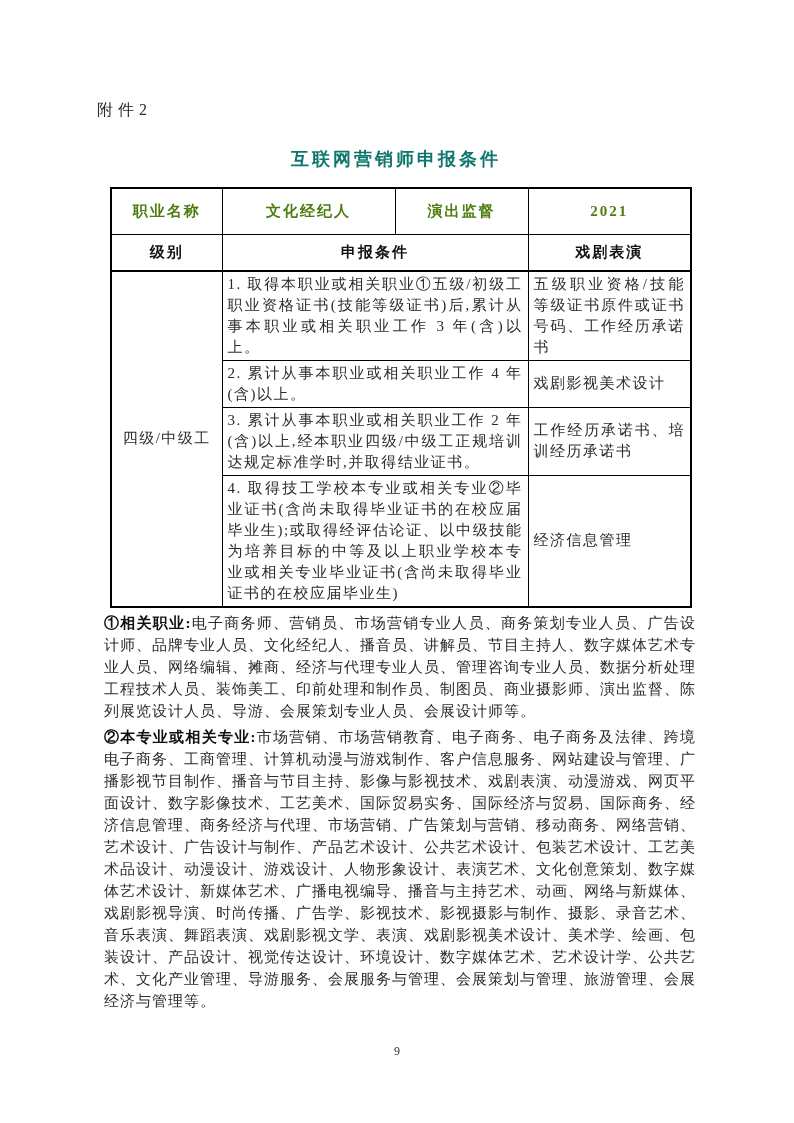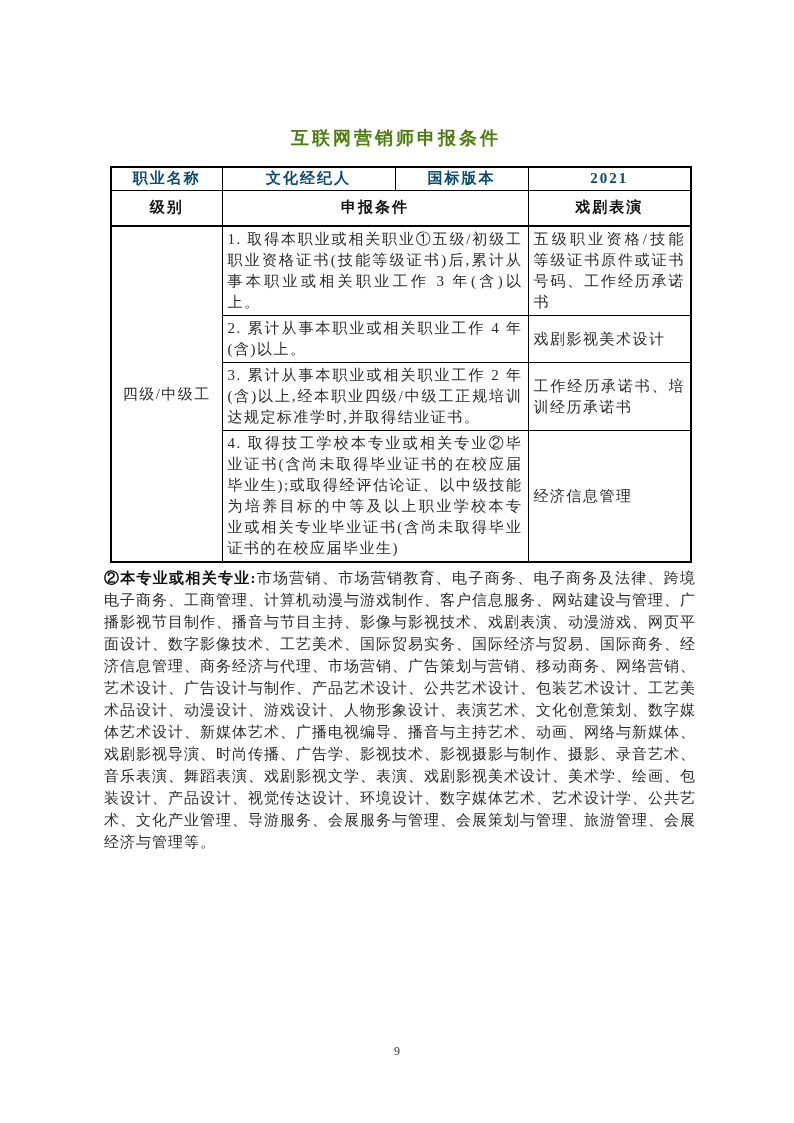--- a/index.html
+++ b/index.html
@@ -23,21 +23,21 @@
     font-size: 16px;
     letter-spacing: 5px;
     color: #2a2a2a;
   }
   .doc-title {
     margin: 26px 0 0 0;
     text-align: center;
     font-size: 18px;
     font-weight: bold;
     letter-spacing: 3px;
-    color: #4d7c0f;
+    color: #0f766e;
   }
   table.cond-table {
     border-collapse: collapse;
     table-layout: fixed;
     width: 580px;
     margin: 16px 0 0 13px;
     border: 2px solid #000000;
   }
   table.cond-table td {
     border: 1px solid #000000;
@@ -48,22 +48,22 @@
     color: #2b2b2b;
     padding: 2px 5px;
     vertical-align: middle;
     overflow: hidden;
   }
   tr.hrow1 td {
     height: 23px;
     font-weight: bold;
     text-align: center;
     letter-spacing: 2px;
-    color: #0c4a6e;
-    padding: 0 2px;
+    color: #4d7c0f;
+    padding: 12px 2px;
   }
   tr.hrow2 td {
     height: 36px;
     font-weight: bold;
     text-align: center;
     letter-spacing: 2px;
     color: #111111;
     border-bottom-width: 2px;
   }
   td.level-cell {
@@ -103,35 +103,36 @@
     text-align: center;
     font-size: 12px;
     color: #333333;
   }
 </style>
 </head>
 <body>
 
 <div class="page">
 
+  <div class="attachment">附件2</div>
 
   <div class="doc-title">互联网营销师申报条件</div>
 
   <table class="cond-table">
     <colgroup>
       <col style="width:111px">
       <col style="width:173px">
       <col style="width:133px">
       <col style="width:163px">
     </colgroup>
     <tbody>
       <tr class="hrow1">
         <td>职业名称</td>
         <td>文化经纪人</td>
-        <td>国标版本</td>
+        <td>演出监督</td>
         <td>2021</td>
       </tr>
       <tr class="hrow2">
         <td>级别</td>
         <td colspan="2">申报条件</td>
         <td>戏剧表演</td>
       </tr>
       <tr class="r1">
         <td rowspan="4" class="level-cell">四级/中级工</td>
         <td colspan="2" class="cond-cell">1. 取得本职业或相关职业①五级/初级工职业资格证书(技能等级证书)后,累计从事本职业或相关职业工作 3 年(含)以上。</td>
@@ -145,18 +146,19 @@
         <td colspan="2" class="cond-cell">3. 累计从事本职业或相关职业工作 2 年(含)以上,经本职业四级/中级工正规培训达规定标准学时,并取得结业证书。</td>
         <td class="mat-cell">工作经历承诺书、培训经历承诺书</td>
       </tr>
       <tr class="r4">
         <td colspan="2" class="cond-cell">4. 取得技工学校本专业或相关专业②毕业证书(含尚未取得毕业证书的在校应届毕业生);或取得经评估论证、以中级技能为培养目标的中等及以上职业学校本专业或相关专业毕业证书(含尚未取得毕业证书的在校应届毕业生)</td>
         <td class="mat-cell">经济信息管理</td>
       </tr>
     </tbody>
   </table>
 
+  <p class="footnote"><span class="fn-label">①相关职业:</span><span>电子商务师、营销员、市场营销专业人员、商务策划专业人员、广告设计师、品牌专业人员、文化经纪人、播音员、讲解员、节目主持人、数字媒体艺术专业人员、网络编辑、摊商、经济与代理专业人员、管理咨询专业人员、数据分析处理工程技术人员、装饰美工、印前处理和制作员、制图员、商业摄影师、演出监督、陈列展览设计人员、导游、会展策划专业人员、会展设计师等。</span></p>
 
   <p class="footnote"><span class="fn-label">②本专业或相关专业:</span><span>市场营销、市场营销教育、电子商务、电子商务及法律、跨境电子商务、工商管理、计算机动漫与游戏制作、客户信息服务、网站建设与管理、广播影视节目制作、播音与节目主持、影像与影视技术、戏剧表演、动漫游戏、网页平面设计、数字影像技术、工艺美术、国际贸易实务、国际经济与贸易、国际商务、经济信息管理、商务经济与代理、市场营销、广告策划与营销、移动商务、网络营销、艺术设计、广告设计与制作、产品艺术设计、公共艺术设计、包装艺术设计、工艺美术品设计、动漫设计、游戏设计、人物形象设计、表演艺术、文化创意策划、数字媒体艺术设计、新媒体艺术、广播电视编导、播音与主持艺术、动画、网络与新媒体、戏剧影视导演、时尚传播、广告学、影视技术、影视摄影与制作、摄影、录音艺术、音乐表演、舞蹈表演、戏剧影视文学、表演、戏剧影视美术设计、美术学、绘画、包装设计、产品设计、视觉传达设计、环境设计、数字媒体艺术、艺术设计学、公共艺术、文化产业管理、导游服务、会展服务与管理、会展策划与管理、旅游管理、会展经济与管理等。</span></p>
 
   <div class="page-number">9</div>
 
 </div>
 
 </body></html>

